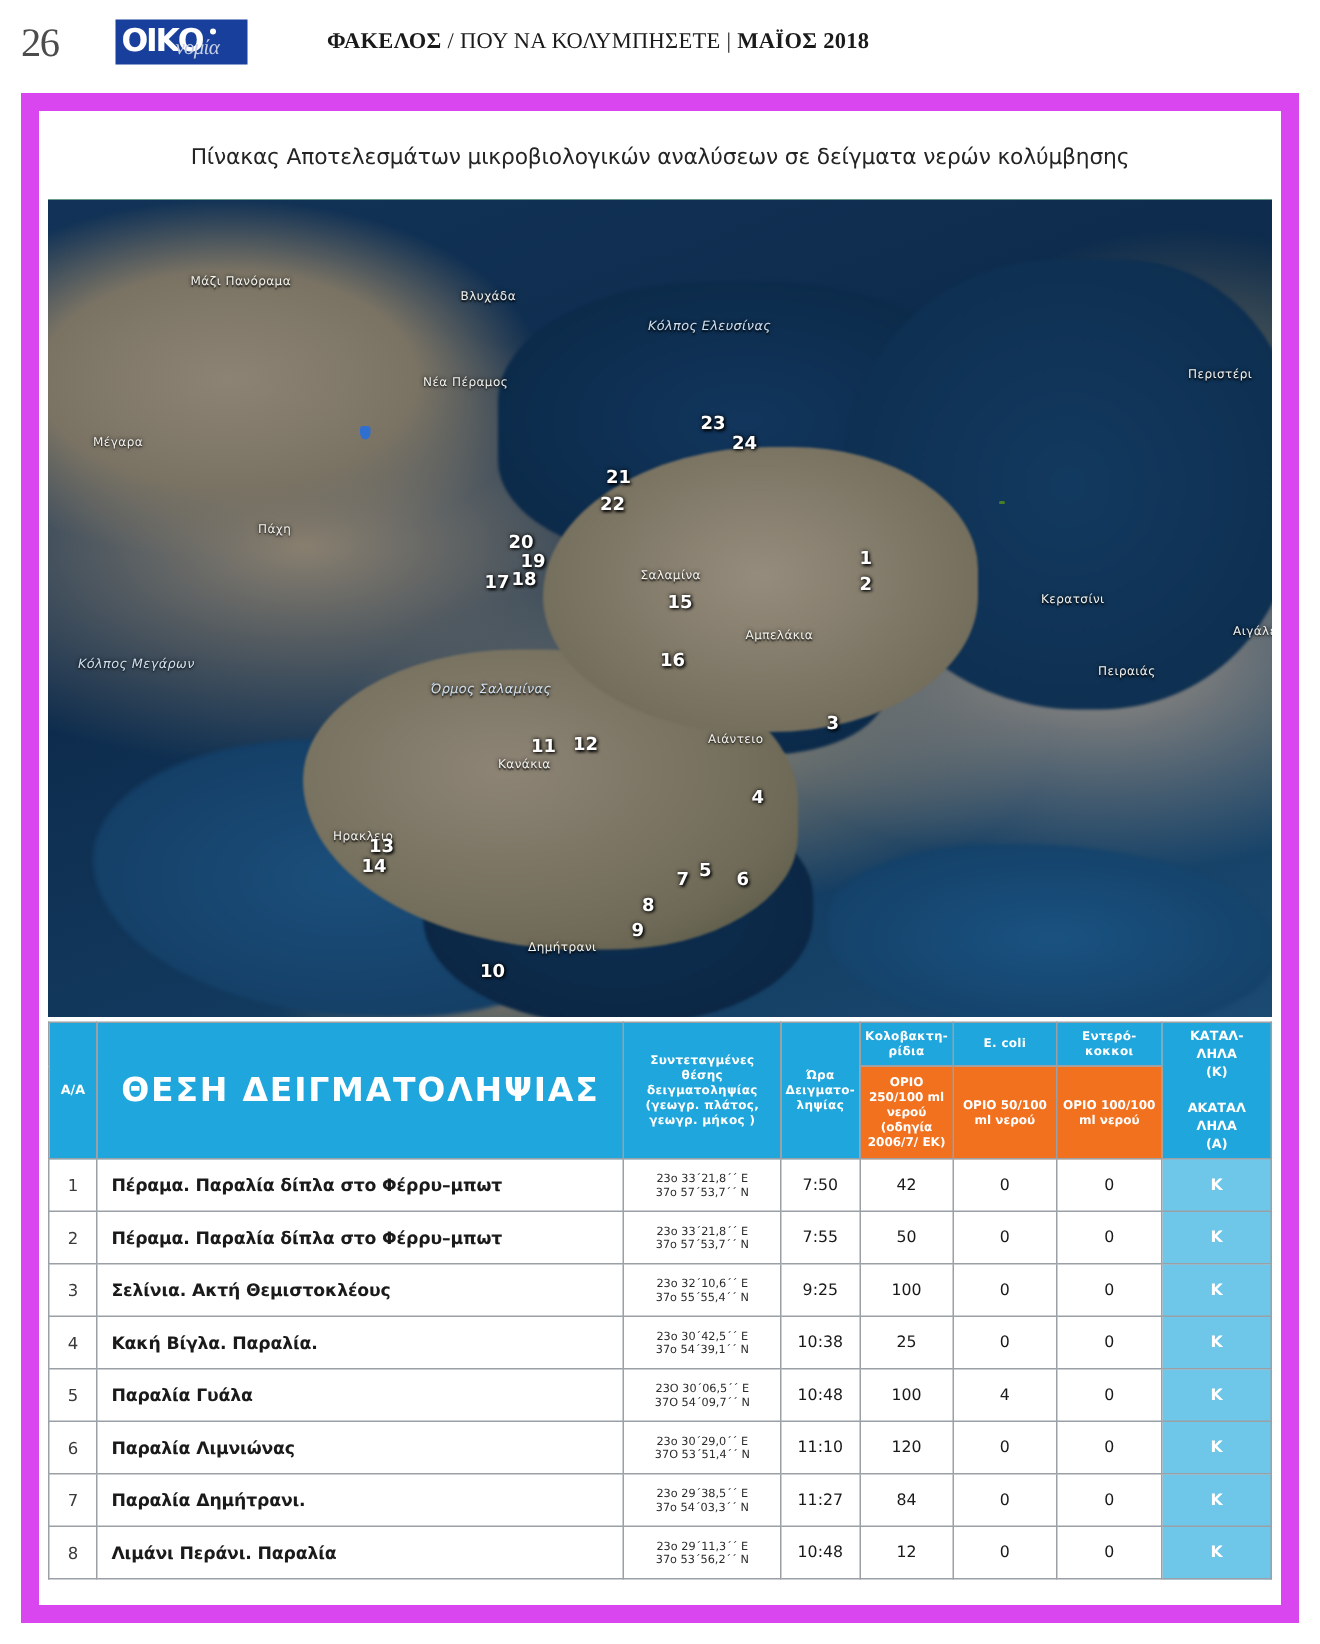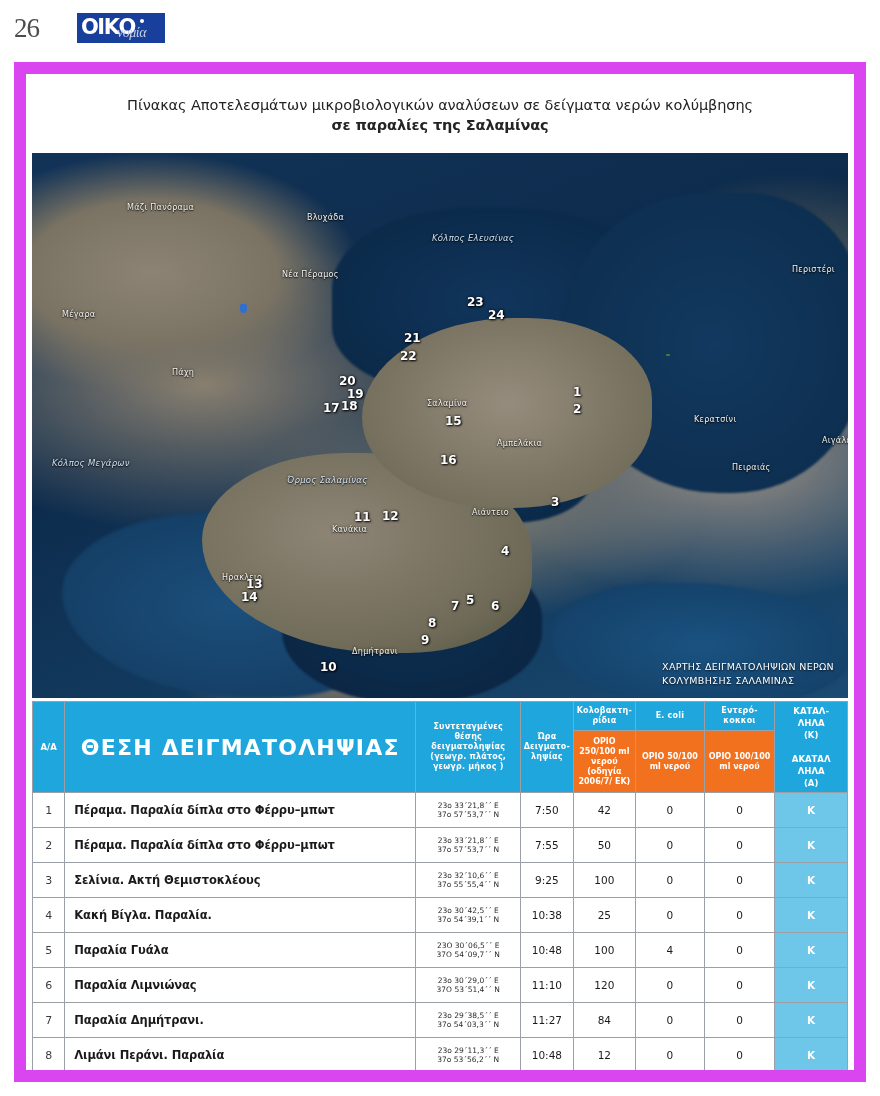--- a/index.html
+++ b/index.html
@@ -296,28 +296,30 @@
 </head>
 <body>
 
 <div class="masthead">
   <span class="folio">26</span>
   <span class="logo-box">
     <span class="logo-main">ΟΙΚΟ</span>
     <span class="logo-dot"></span>
     <span class="logo-sub">νομία</span>
   </span>
+  <span class="kicker">
+    <b>ΦΑΚΕΛΟΣ</b><span class="reg"> / </span><span class="reg">ΠΟΥ ΝΑ ΚΟΛΥΜΠΗΣΕΤΕ</span><span class="reg"> | </span><b>ΜΑΪΟΣ 2018</b>
+  </span>
 </div>
 
 <div class="frame">
 <div class="frame-inner">
 
   <div class="headline">
     <div class="l1">Πίνακας Αποτελεσμάτων μικροβιολογικών αναλύσεων σε δείγματα νερών κολύμβησης</div>
-    <div class="l2">σε παραλίες της Σαλαμίνας</div>
   </div>
 
   <div class="map">
     <div class="map-land"></div>
     <div class="water w1"></div>
     <div class="water w2"></div>
     <div class="water w3"></div>
     <div class="water w4"></div>
     <div class="water w5"></div>
     <div class="water w6"></div>
@@ -368,24 +370,20 @@
           <div class="marker" style="left: 291px; top: 249px;">17</div>
           <div class="marker" style="left: 309px; top: 247px;">18</div>
           <div class="marker" style="left: 315px; top: 235px;">19</div>
           <div class="marker" style="left: 307px; top: 222px;">20</div>
           <div class="marker" style="left: 372px; top: 179px;">21</div>
           <div class="marker" style="left: 368px; top: 197px;">22</div>
           <div class="marker" style="left: 435px; top: 143px;">23</div>
           <div class="marker" style="left: 456px; top: 156px;">24</div>
         </div>
 
-    <div class="map-caption">
-      <div>ΧΑΡΤΗΣ ΔΕΙΓΜΑΤΟΛΗΨΙΩΝ ΝΕΡΩΝ</div>
-      <div>ΚΟΛΥΜΒΗΣΗΣ ΣΑΛΑΜΙΝΑΣ</div>
-    </div>
   </div>
 
   <table class="results">
     <colgroup>
       <col class="col-aa">
           <col class="col-name">
           <col class="col-coord">
           <col class="col-time">
       <col class="col-kol">
           <col class="col-ecoli">

